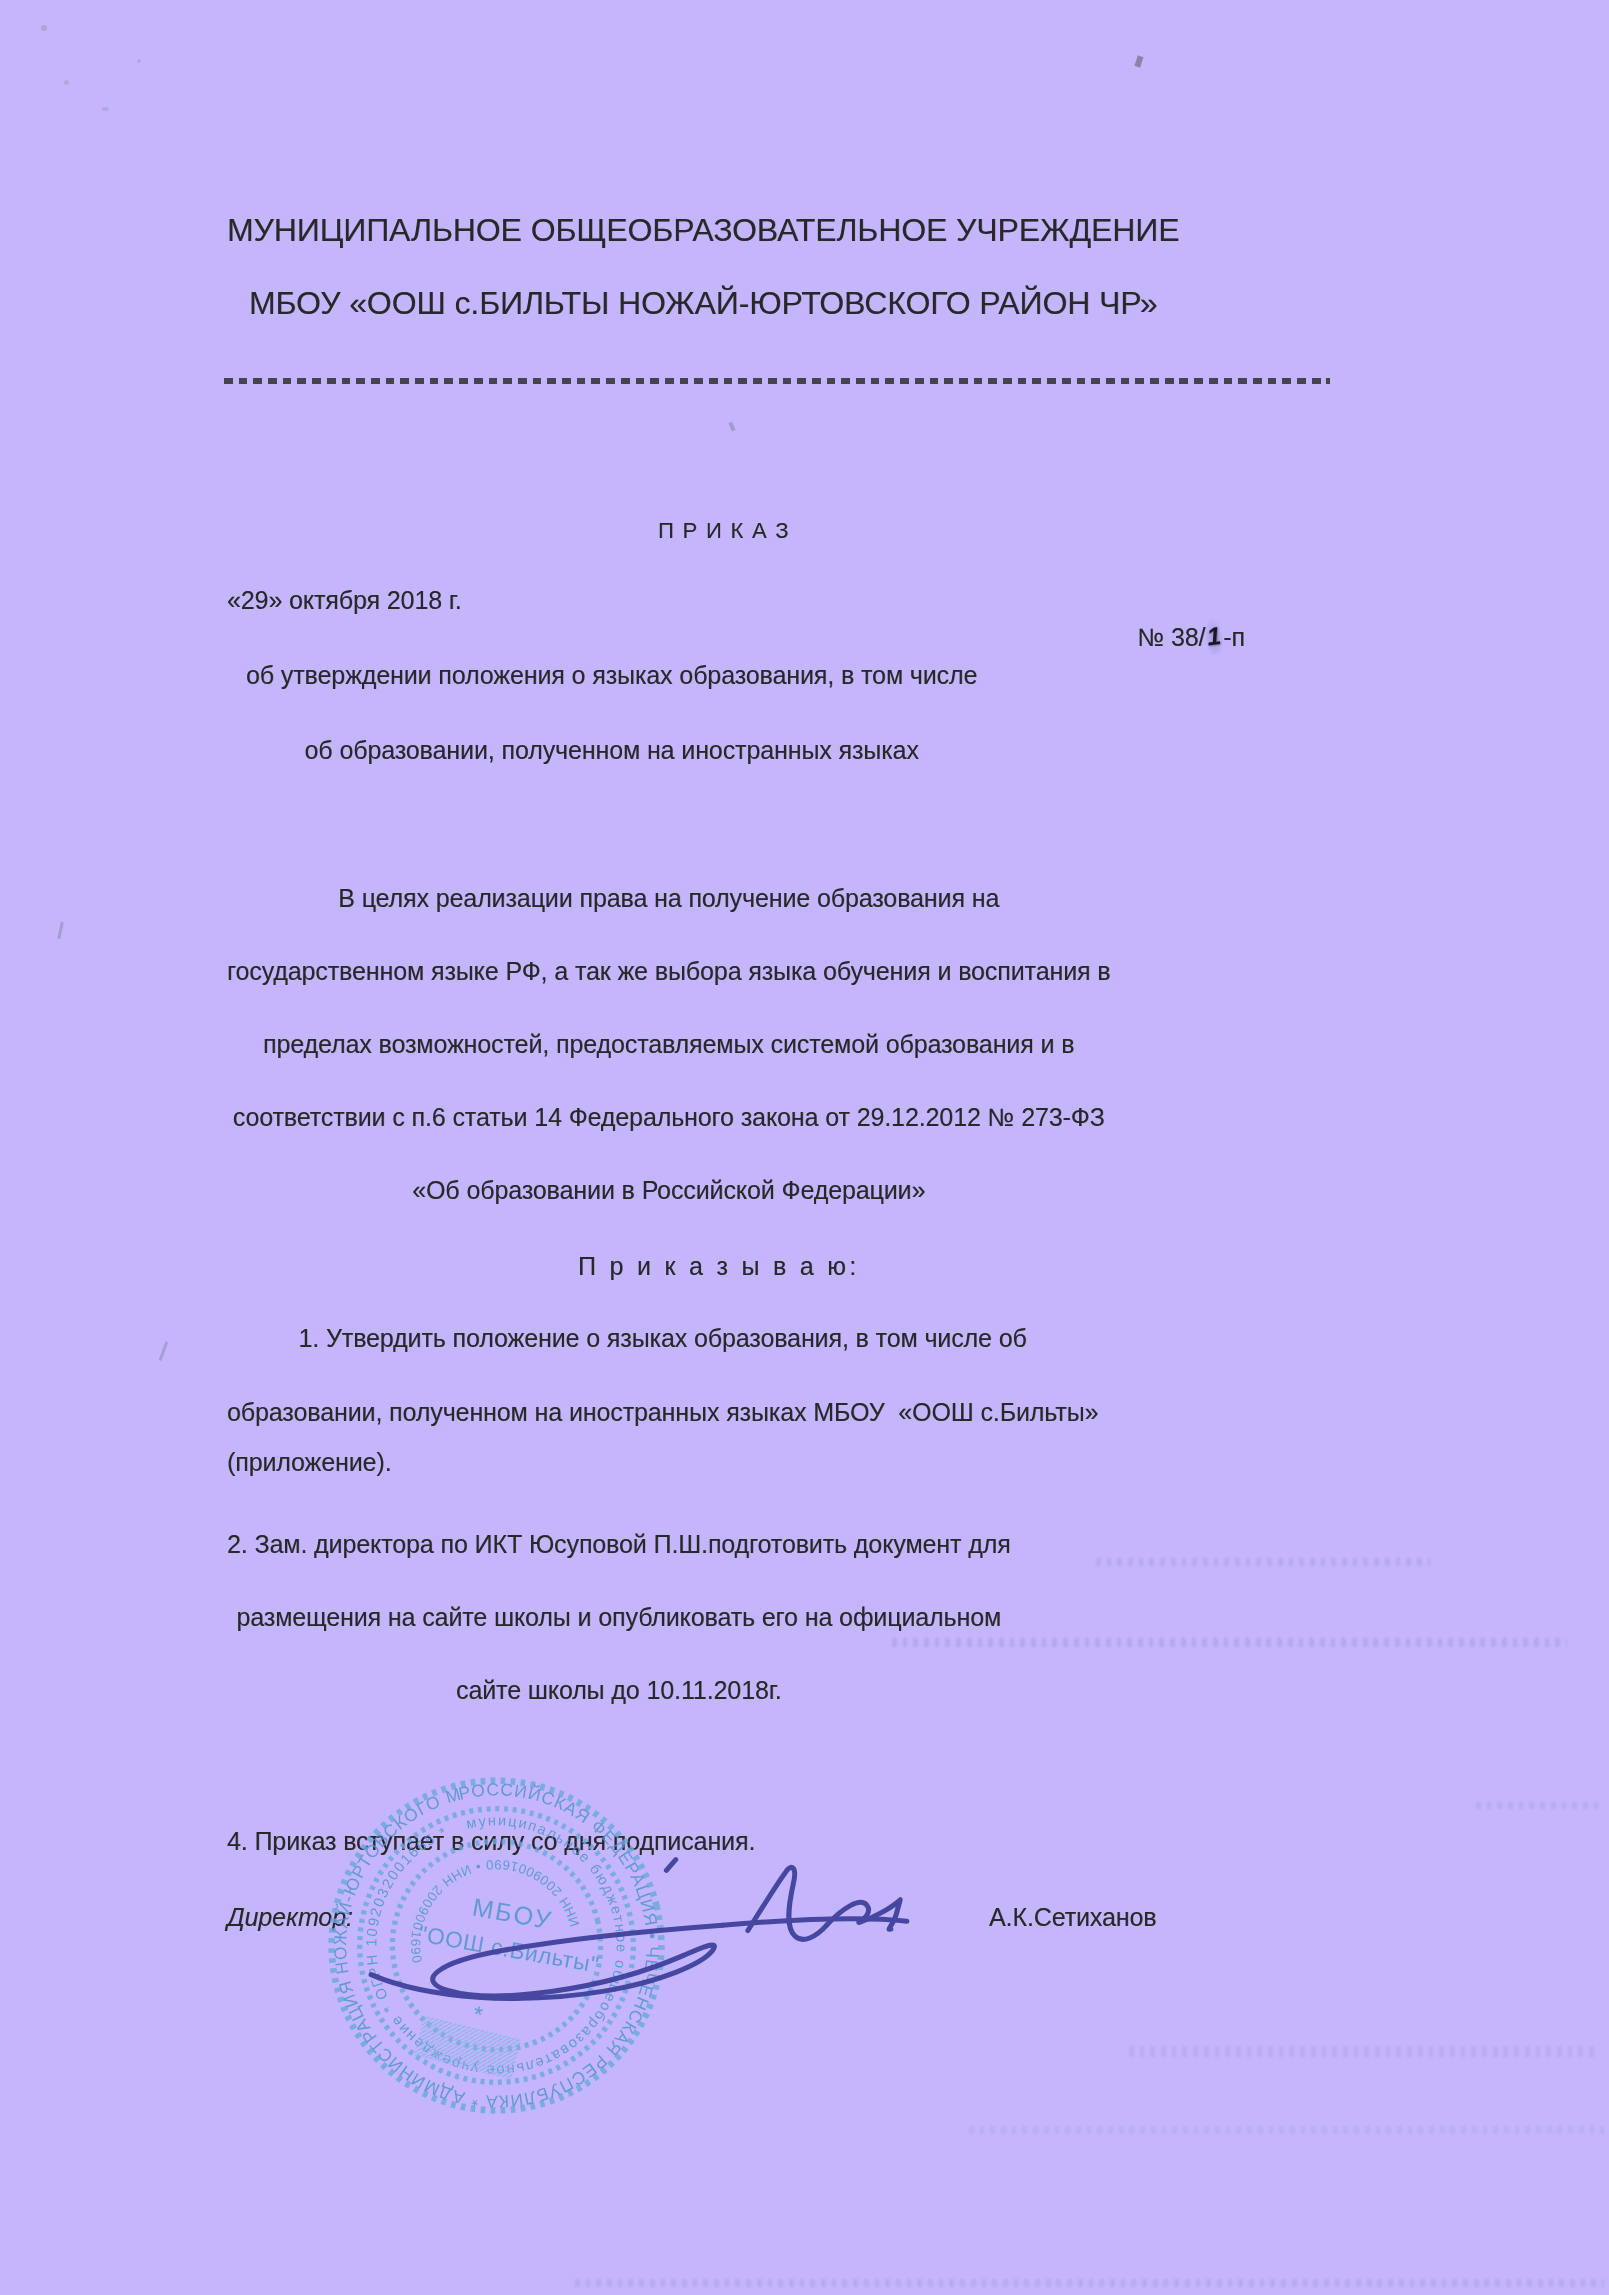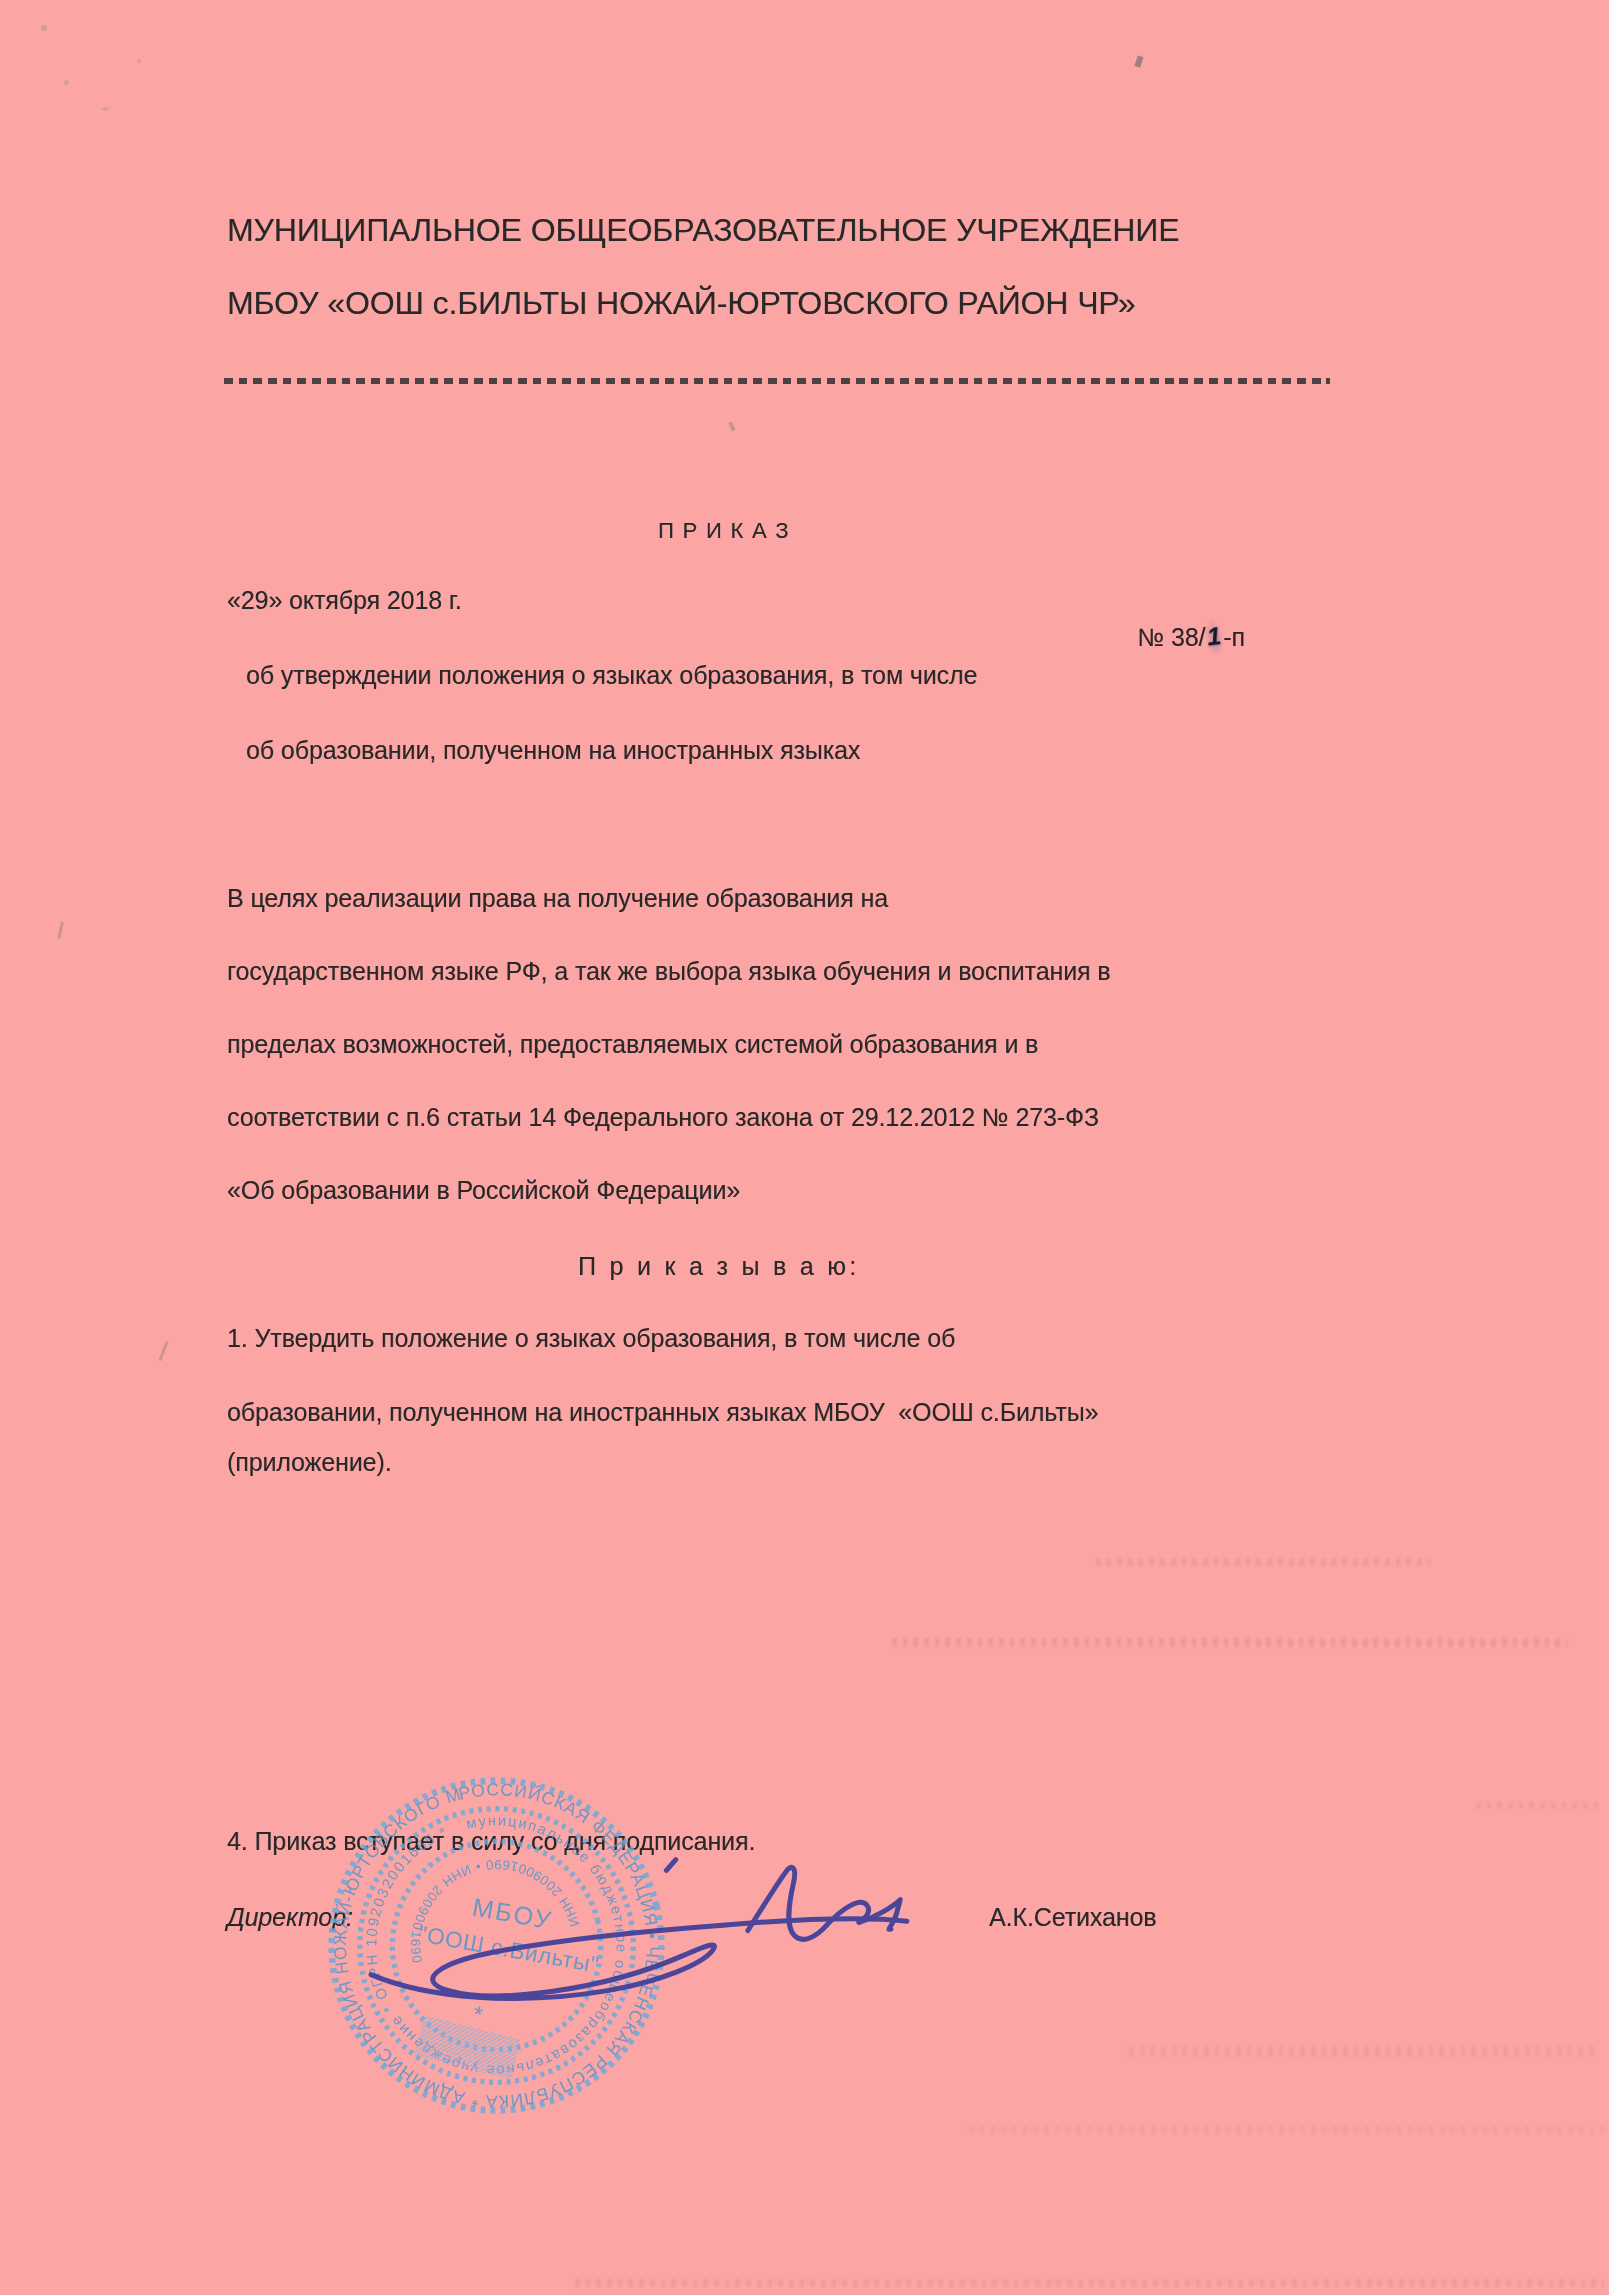--- a/index.html
+++ b/index.html
@@ -1,21 +1,21 @@
 <!DOCTYPE html>
 <html style="font-size:10.7px"><head>
 <meta charset="utf-8">
 <style>
   html,body{margin:0;padding:0;}
   body{
     width:1609px;height:2295px;position:relative;
     background:#fbfbf8;overflow:hidden;
     font-family:"Liberation Sans",sans-serif;
   }
-  .page{position:absolute;inset:0;background:#fca5a5;}
+  .page{position:absolute;inset:0;background:#c4b5fd;text-align:center;}
   .txt{
     position:absolute;color:#282828;font-size:25px;
     white-space:pre-wrap;letter-spacing:-0.1px;
     text-shadow:0.4px 0.4px 0.6px rgba(45,45,45,0.38);
   }
   .block{line-height:73px;}
   .single{line-height:37px;}
   .hdr{font-size:32px;}
   .title{font-size:22px;letter-spacing:1.3px;}
   .dashline{
@@ -66,20 +66,23 @@
 пределах возможностей, предоставляемых системой образования и в
 соответствии с п.6 статьи 14 Федерального закона от 29.12.2012 № 273-ФЗ
 «Об образовании в Российской Федерации»</div>
 
   <div class="txt single" style="top:1248px;left:578px;letter-spacing:3.3px;">П р и к а з ы в а ю:</div>
 
   <div class="txt block" style="top:1301px;left:227px;line-height:74px;">1. Утвердить положение о языках образования, в том числе об
 образовании, полученном на иностранных языках МБОУ  «ООШ с.Бильты»</div>
   <div class="txt single" style="top:1444px;left:227px;">(приложение).</div>
 
+  <div class="txt block" style="top:1508px;left:227px;line-height:73px;">2. Зам. директора по ИКТ Юсуповой П.Ш.подготовить документ для
+размещения на сайте школы и опубликовать его на официальном
+сайте школы до 10.11.2018г.</div>
 
 
   <div class="txt single" style="top:1823px;left:227px;">4. Приказ вступает в силу со дня подписания.</div>
 
   <div class="txt single" style="top:1899px;left:227px;font-style:italic;">Директор:</div>
   <div class="txt single" style="top:1899px;left:989px;">А.К.Сетиханов</div>
 
   <svg class="stamp-svg" width="347" height="347" viewBox="-260 -260 520 520">
     <defs>
       <path id="ringOuter" d="M 0 -225 A 225 225 0 1 1 -0.1 -225"></path>

